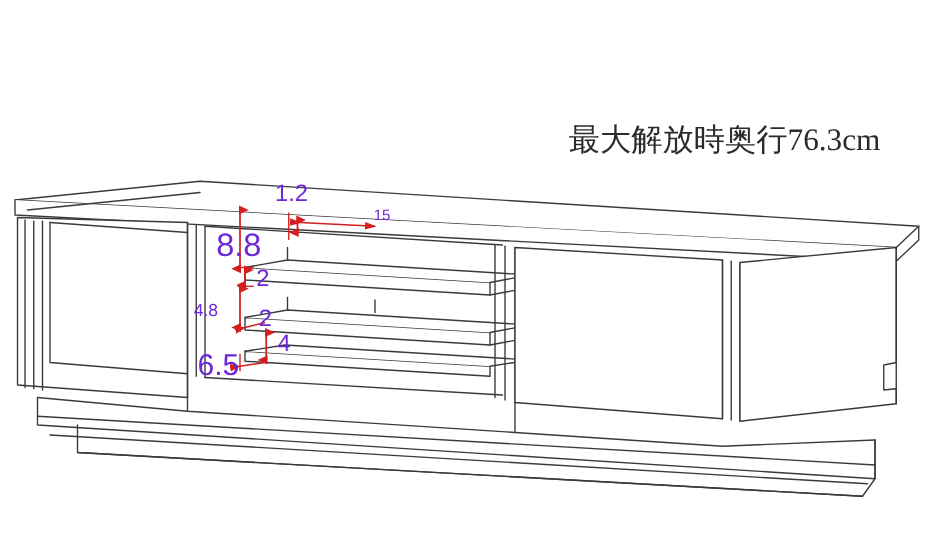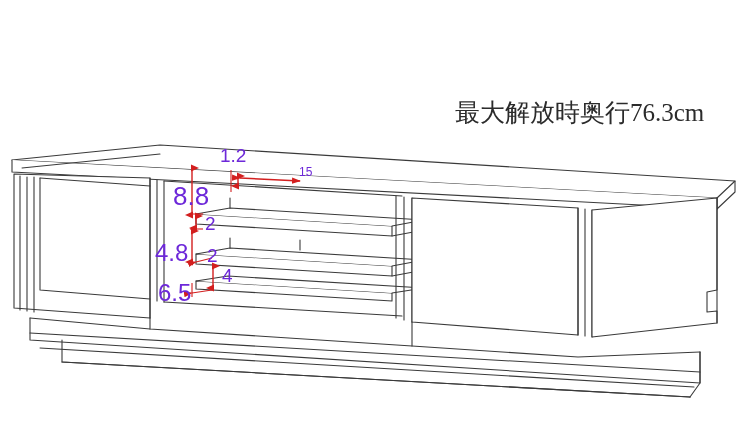--- a/index.html
+++ b/index.html
@@ -148,21 +148,21 @@
   </svg>
 
   <div class="dim-label" style="left:220px; top:146px; font-size:19px;">1.2</div>
 
   <div class="dim-label" style="left:261px; top:166px; font-size:12px;margin-left:38px;">15</div>
 
   <div class="dim-label" style="left:173px; top:183px; font-size:26px;">8.8</div>
 
   <div class="dim-label" style="left:205px; top:214px; font-size:19px;">2</div>
 
-  <div class="dim-label" style="left:155px; top:241px; font-size:24px;">4.8</div>
+  <div class="dim-label" style="left:155px; top:241px; font-size:14px;">4.8</div>
 
   <div class="dim-label" style="left:207px; top:246px; font-size:19px;">2</div>
 
   <div class="dim-label" style="left:222px; top:266px; font-size:19px;">4</div>
 
   <div class="dim-label" style="left:158px; top:281px; font-size:24px;">6.5</div>
 
 </div>
 
 </body></html>

